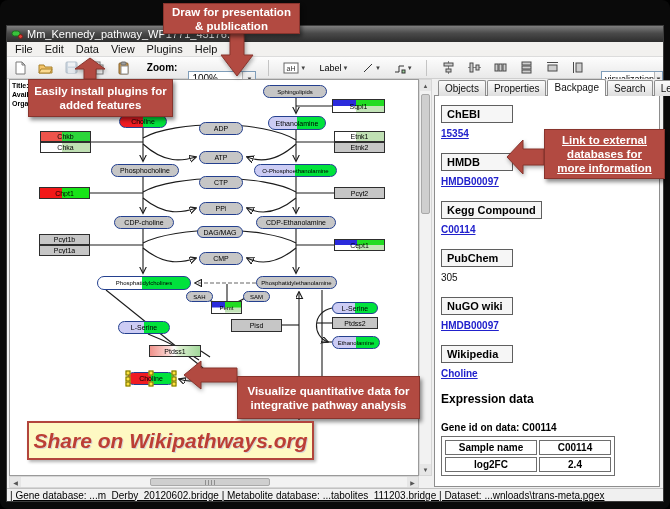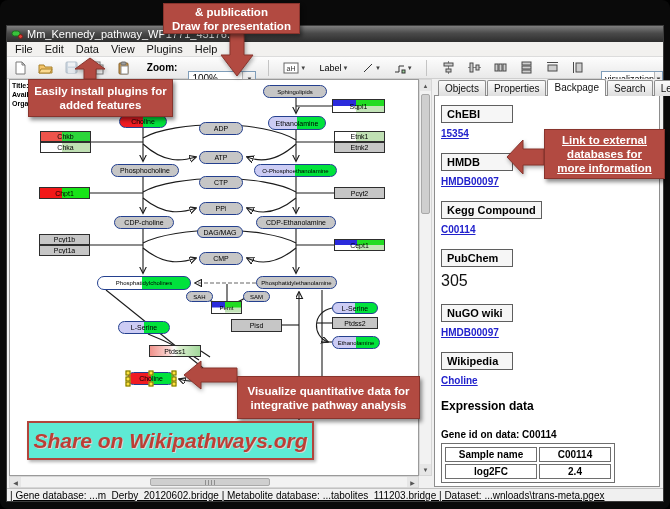--- a/index.html
+++ b/index.html
@@ -52,37 +52,37 @@
   .hscroll .thumb{position:absolute;top:1px;left:140px;width:120px;height:8px;background:#cfcfcf;border:1px solid #a9a9a9;border-radius:2px;}
   .hscroll .thumb i{position:absolute;left:50%;top:1px;width:10px;height:5px;transform:translateX(-50%);background:repeating-linear-gradient(90deg,#8f8f8f 0 1px,transparent 1px 3px);}
   
   .panel{position:absolute;left:425px;top:53px;width:230px;height:409px;background:#f0f0f0;}
   .tabs{position:absolute;left:6px;top:0;height:17px;display:flex;align-items:flex-end;z-index:2;}
   .tab{font-size:10px;padding:2px 6px 2px;border:1px solid #8d8d8d;border-bottom:none;background:linear-gradient(#fbfbfb,#dedede);margin-right:1px;border-radius:2px 2px 0 0;color:#111;}
   .tab.active{background:#fff;padding-bottom:3px;font-weight:normal;}
   .panel-content{position:absolute;left:2px;top:16px;width:226px;height:392px;background:#fff;border:1px solid #8d8d8d;padding:8px 6px;overflow:hidden;}
   .bp-header{display:inline-block;min-width:72px;border:1px solid #5f5f5f;background:#f6f6f6;font-size:11px;font-weight:bold;padding:2px 5px;margin-bottom:5px;color:#000;}
   .bp-link{display:block;font-size:10px;font-weight:bold;color:#2121cc;text-decoration:underline;margin-bottom:13px;}
-  .bp-value{display:block;font-size:16px;color:#111;margin-bottom:13px;}
+  .bp-value{display:block;font-size:10px;color:#111;margin-bottom:13px;}
   .exp-title{font-size:12px;font-weight:bold;margin-top:3px;margin-bottom:16px;color:#000;}
   .gene-id{font-size:10px;font-weight:bold;margin-bottom:3px;color:#000;}
   .exp-table-wrap{display:inline-block;border:1px solid #6e6e6e;padding:1px;background:#fff;}
   .exp-table-wrap table{border-collapse:separate;border-spacing:2px;}
   .exp-table-wrap td{border:1px solid #6e6e6e;font-size:10px;font-weight:bold;text-align:center;height:14px;color:#000;}
   td.cell-l{width:92px;}
   td.cell-r{width:72px;}
   
   .statusbar{position:absolute;left:0;top:462px;width:656px;height:13px;background:#f0f0f0;border-top:1px solid #c2c2c2;display:flex;align-items:center;text-decoration:underline;}
   .statusbar span{font-size:10px;color:#000;padding-left:3px;white-space:nowrap;}
   
   .callout{position:absolute;z-index:60;background:#b24a41;border:1px solid #88342d;color:#fff;font-weight:bold;font-size:11.5px;text-align:center;padding:2px 3px;box-shadow:2px 3px 4px rgba(0,0,0,.45);display:flex;flex-direction:column;justify-content:center;}
   .callout .ln{line-height:14px;white-space:nowrap;}
   .callout-arrow{position:absolute;z-index:59;filter:drop-shadow(1px 2px 2px rgba(0,0,0,.35));}
   .callout-arrow polygon{fill:#b24a41;stroke:#88342d;stroke-width:1;}
-  #share{position:absolute;left:27px;top:421px;width:287px;height:39px;z-index:60;background:#5eead4;border:2px solid #b2453c;box-shadow:2px 2px 3px rgba(0,0,0,.3);display:flex;align-items:center;justify-content:center;font-family:"DejaVu Serif",serif;font-style:italic;font-weight:bold;font-size:21px;color:#bc3e35;text-shadow:1px 1px 0 #d5d5d5;}
+  #share{position:absolute;left:27px;top:421px;width:287px;height:39px;z-index:60;background:#fef9c3;border:2px solid #b2453c;box-shadow:2px 2px 3px rgba(0,0,0,.3);display:flex;align-items:center;justify-content:center;font-family:"DejaVu Serif",serif;font-style:italic;font-weight:bold;font-size:21px;color:#bc3e35;text-shadow:1px 1px 0 #d5d5d5;}
   .icon-svg{display:block;}
 </style>
 </head>
 <body>
 
 <div id="screen">
   <div id="window">
 
     <div class="titlebar">
       <svg class="app-icon icon-svg" width="12" height="12">
@@ -418,22 +418,22 @@
         </div>
       </div>
     </div>
 
     <div class="statusbar">
       <span>| Gene database: ...m_Derby_20120602.bridge | Metabolite database: ...tabolites_111203.bridge | Dataset: ...wnloads\trans-meta.pgex</span>
     </div>
   </div>
 
   <div class="callout" style="left:163px;top:3px;width:137px;height:31px;">
+    <div class="ln">Draw for presentation</div>
     <div class="ln">&amp; publication</div>
-    <div class="ln">Draw for presentation</div>
   </div>
   <svg class="callout-arrow" style="left:220px;top:33px;" width="34" height="44">
     <polygon points="10,0 24,0 24,22 33,22 17,43 1,22 10,22"></polygon>
   </svg>
 
   <div class="callout" style="left:28px;top:79px;width:145px;height:38px;">
     <div class="ln">Easily install plugins for</div>
     <div class="ln">added features</div>
   </div>
   <svg class="callout-arrow" style="left:74px;top:57px;" width="32" height="23">

